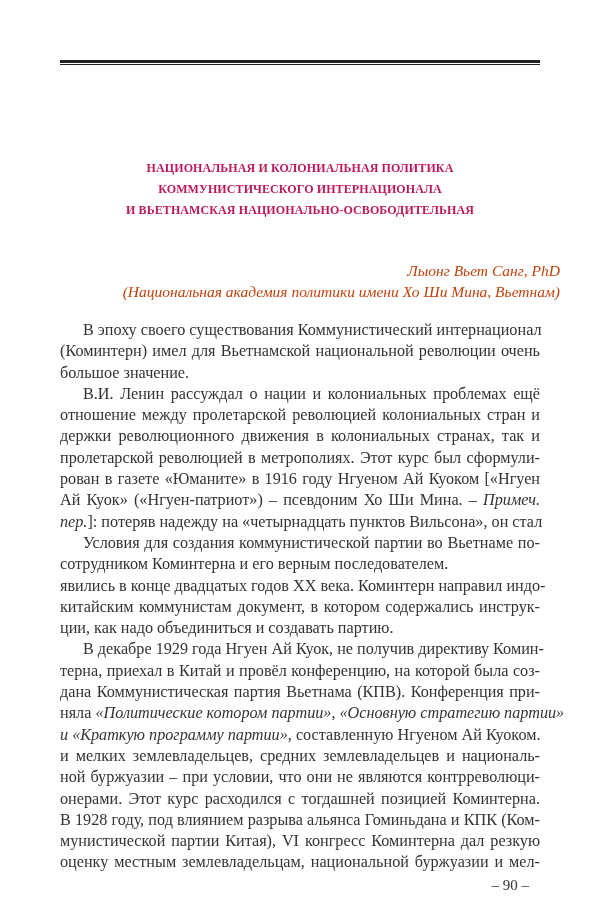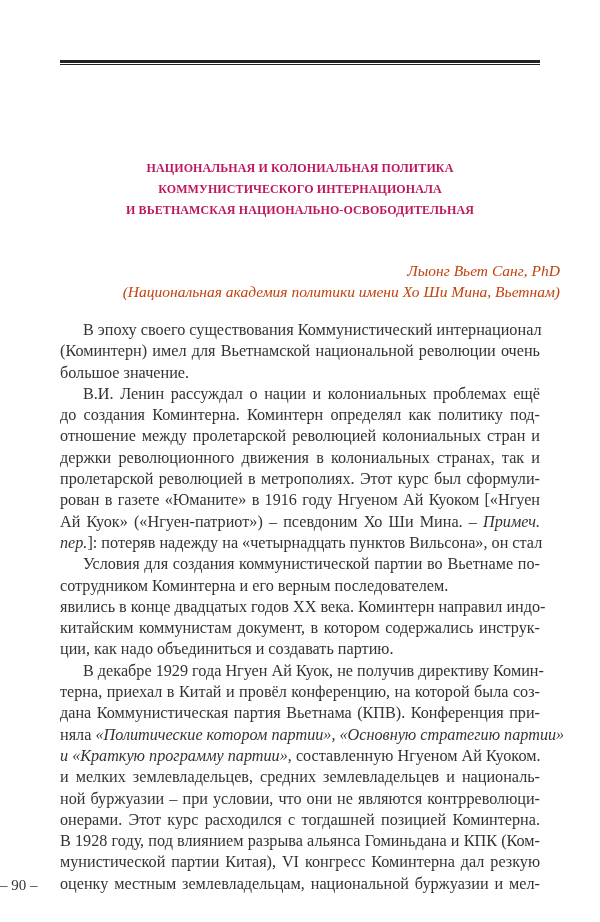--- a/index.html
+++ b/index.html
@@ -16,21 +16,21 @@
             font-family: "Liberation Serif", serif; font-style: italic; font-size: 15.5px;
             line-height: 21px; color: #c2410c; margin-top: 6px; }
   .author div { white-space: nowrap; }
   .body { position: absolute; top: 320px; left: 60px; width: 480px;
           font-family: "Liberation Serif", serif; font-size: 16.2px; line-height: 21.3px;
           color: #333; }
   .line { white-space: nowrap; text-align: justify; text-align-last: justify; height: 21.3px; }
   .line.last { text-align-last: left; }
   .line.indent { padding-left: 23px; }
   .it { font-style: italic; }
-  .page-num { position: absolute; top: 877px; left: 0; width: 529px; text-align: left;
+  .page-num { position: absolute; top: 877px; left: 0; width: 529px; text-align: right;
               font-family: "Liberation Serif", serif; font-size: 15px; color: #333; }
 </style>
 </head>
 <body>
 
 <div class="rule rule-thick"></div>
 <div class="rule rule-thin"></div>
 
 <div class="title">
   <div>НАЦИОНАЛЬНАЯ И КОЛОНИАЛЬНАЯ ПОЛИТИКА</div>
@@ -41,21 +41,20 @@
 <div class="author">
   <div>Лыонг Вьет Санг, PhD</div>
   <div>(Национальная академия политики имени Хо Ши Мина, Вьетнам)</div>
 </div>
 
 <div class="body" id="body">
     <div class="line indent">В эпоху своего существования Коммунистический интернационал</div>
     <div class="line">(Коминтерн) имел для Вьетнамской национальной революции очень</div>
     <div class="line last">большое значение.</div>
     <div class="line indent">В.И. Ленин рассуждал о нации и колониальных проблемах ещё</div>
-    <div class="line">до создания Коминтерна. Коминтерн определял как политику под-</div>
     <div class="line">отношение между пролетарской революцией колониальных стран и</div>
     <div class="line">держки революционного движения в колониальных странах, так и</div>
     <div class="line">пролетарской революцией в метрополиях. Этот курс был сформули-</div>
     <div class="line">рован в газете «Юманите» в 1916 году Нгуеном Ай Куоком [«Нгуен</div>
     <div class="line"><span>Ай Куок» («Нгуен-патриот») – псевдоним Хо Ши Мина. – </span><span class="it">Примеч.</span></div>
     <div class="line"><span class="it">пер.</span><span>]: потеряв надежду на «четырнадцать пунктов Вильсона», он стал</span></div>
     <div class="line indent">Условия для создания коммунистической партии во Вьетнаме по-</div>
     <div class="line last">сотрудником Коминтерна и его верным последователем.</div>
     <div class="line">явились в конце двадцатых годов XX века. Коминтерн направил индо-</div>
     <div class="line">китайским коммунистам документ, в котором содержались инструк-</div>

